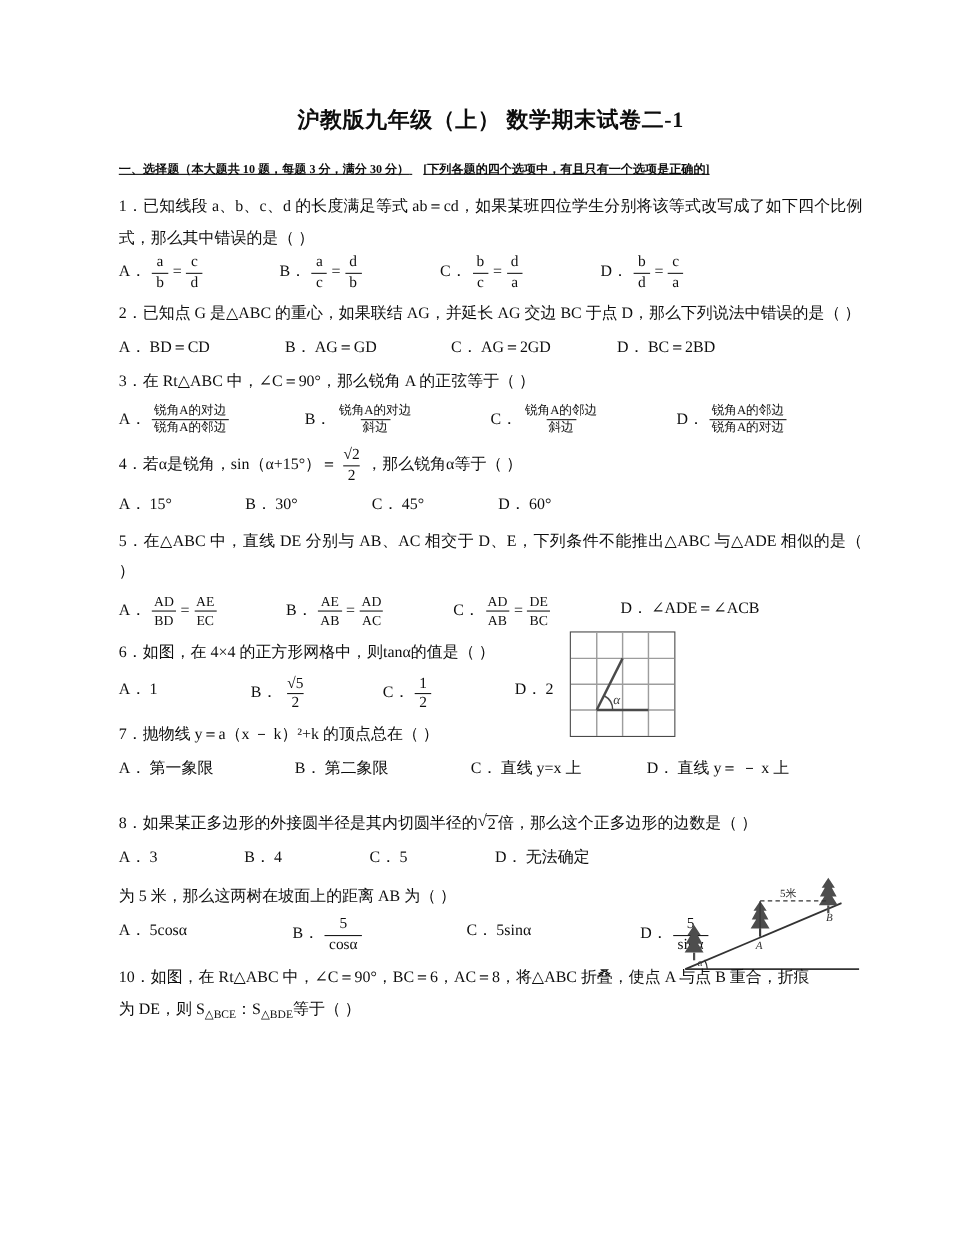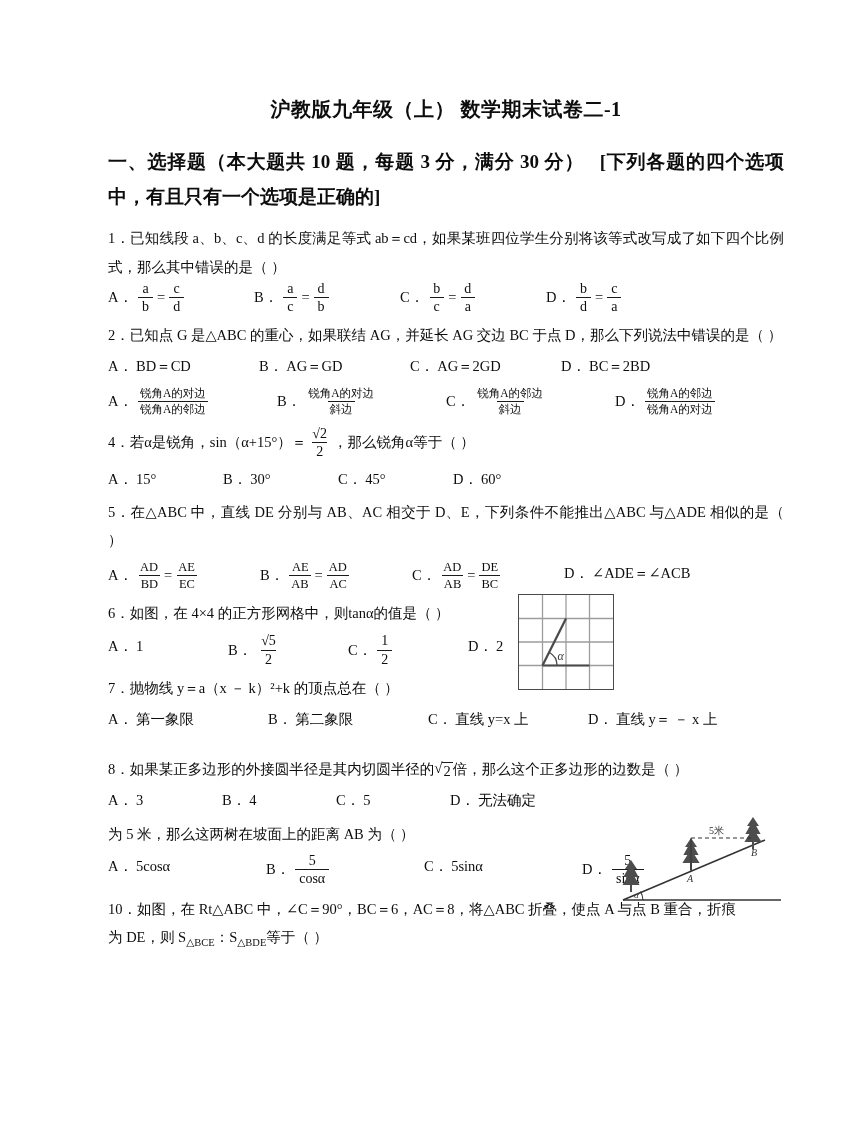--- a/index.html
+++ b/index.html
@@ -36,25 +36,26 @@
     text-align: center;
     font-size: 20px;
     font-weight: bold;
     letter-spacing: 0.5px;
     margin: 0 0 22px 0;
     line-height: 1.3;
   }
 
   
   .section-head {
-    font-size: 19px;
+    font-size: 11px;
     font-weight: bold;
     line-height: 1.85;
     margin: 0 0 10px 0;
     text-align: justify;
+    text-decoration: underline;
   }
   .section-head .bracketed {
     font-weight: bold;
   }
 
   
   .q {
     position: relative;
     font-size: 14.5px;
     line-height: 1.95;
@@ -99,21 +100,21 @@
     margin: 0 2px;
     font-size: 14px;
   }
   .frac .num {
     padding: 0 4px 1px 4px;
   }
   .frac .den {
     border-top: 1.3px solid #1a1a1a;
     padding: 1px 4px 0 4px;
   }
-  .frac.small { font-size: 12.5px; align-items: flex-end; }
+  .frac.small { font-size: 12.5px; }
   .frac.small .num { padding: 0 2px 1px 2px; }
   .frac.small .den { padding: 1px 2px 0 2px; }
   .frac.tiny { font-size: 11.5px; text-align: right; }
   .frac.tiny .num,
   .frac.tiny .den { padding-left: 2px; padding-right: 2px; }
 
   .eqs { margin: 0 2px; }
 
   
   .radical {
@@ -240,20 +241,23 @@
           <span>AG＝2GD</span>
         </div>
         <div class="opt">
           <span class="opt-lbl">D．</span>
           <span>BC＝2BD</span>
         </div>
       </div>
     </div>
 
     <div class="q">
+      <div class="q-stem">
+        <span>3．</span><span>在 Rt△ABC 中，∠C＝90°，那么锐角 A 的正弦等于（      ）</span>
+      </div>
       <div class="opts w3" style="margin-top:6px;">
         <div class="opt">
           <span class="opt-lbl">A．</span>
           <span class="frac tiny">
             <span class="num">锐角A的对边</span>
             <span class="den">锐角A的邻边</span>
           </span>
         </div>
         <div class="opt">
           <span class="opt-lbl">B．</span>

